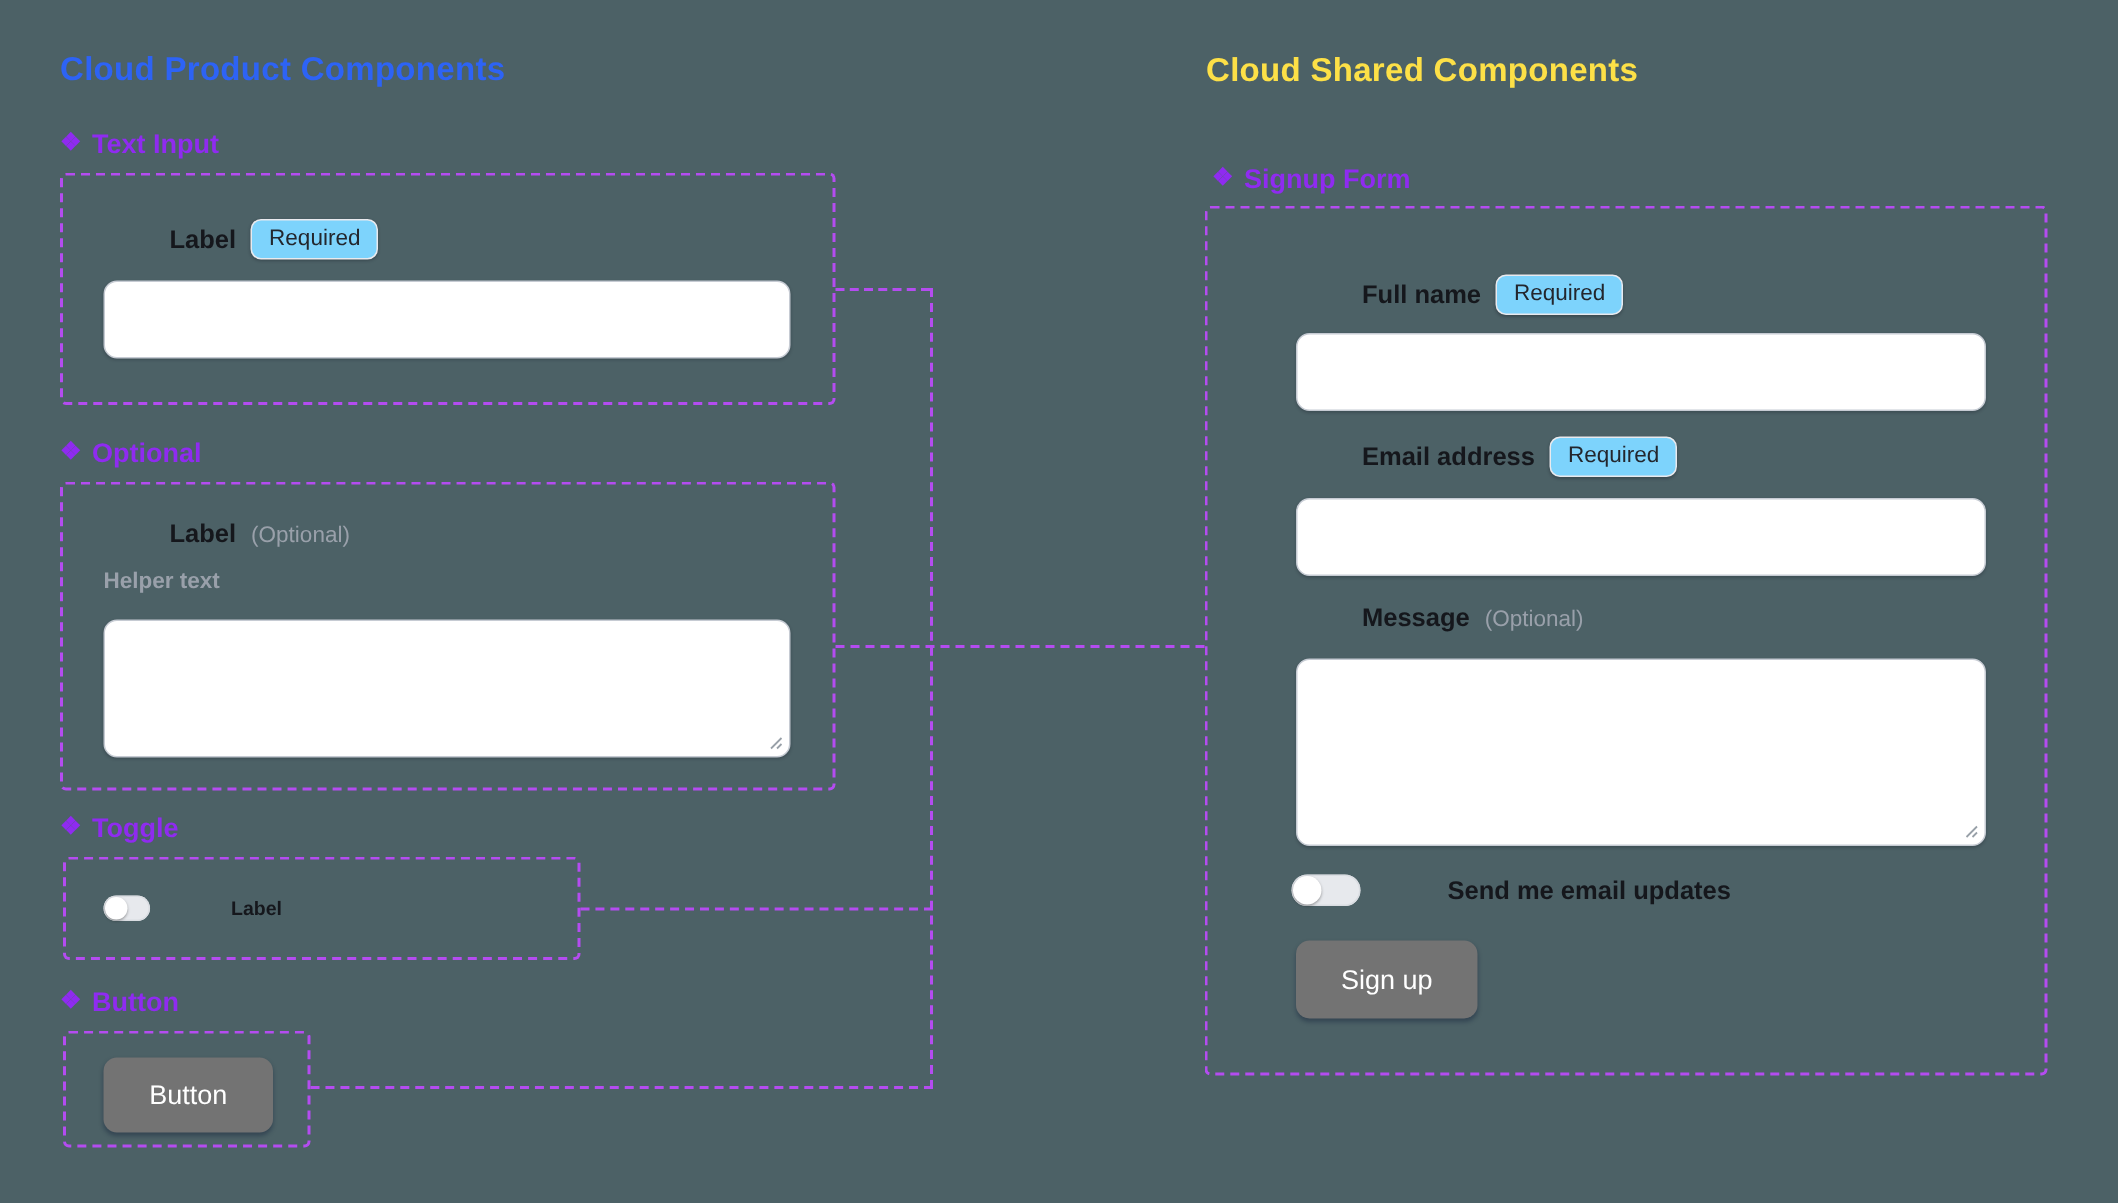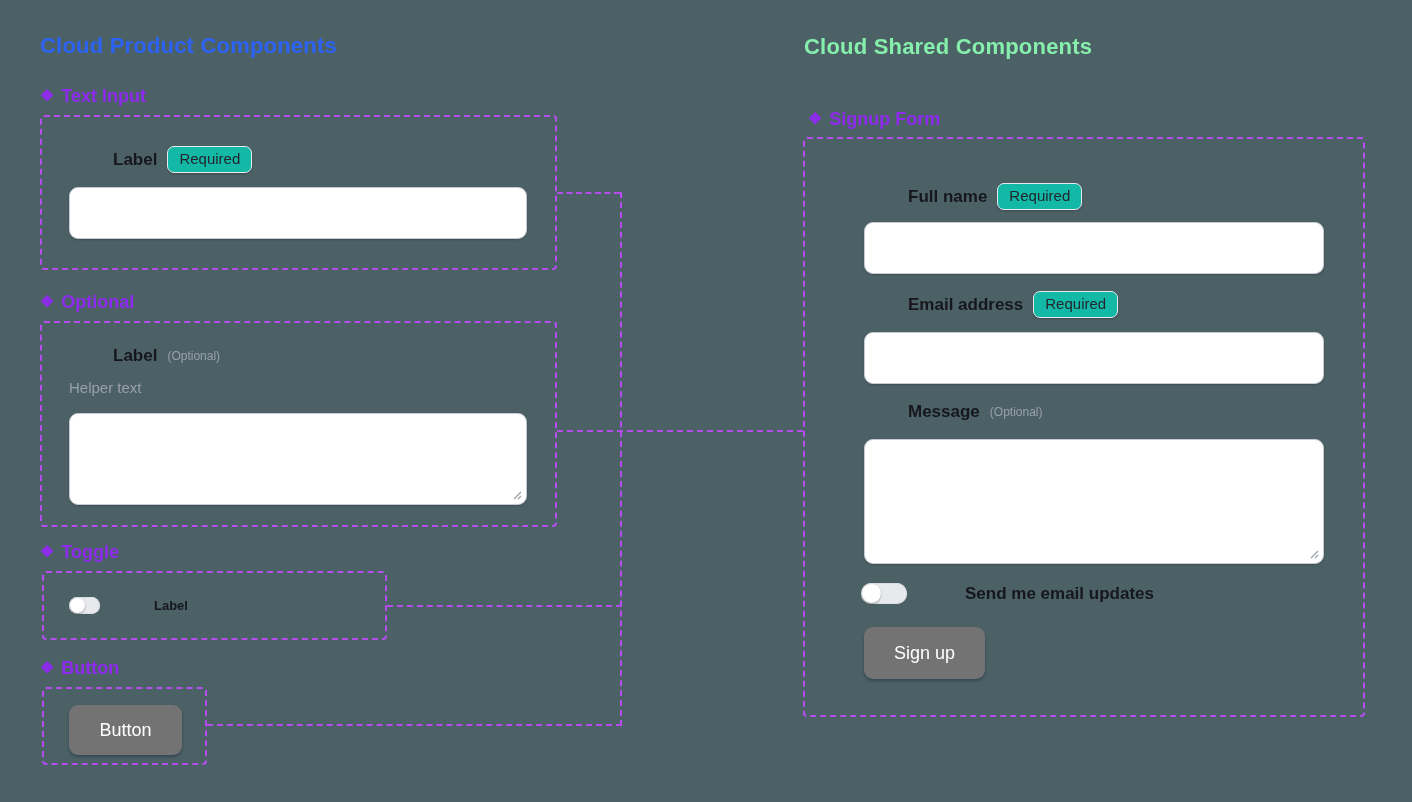--- a/index.html
+++ b/index.html
@@ -9,21 +9,21 @@
     background:#4C6166;
     font-family:"Liberation Sans", sans-serif;
     color:#15171C;
     overflow:hidden;
   }
   .abs { position:absolute; }
 
   
   .panel-title { font-size:22px; font-weight:bold; letter-spacing:.2px; }
   .title-left  { left:40px; top:33px; color:#2D63F5; }
-  .title-right { left:804px; top:34px; color:#86efac; }
+  .title-right { left:804px; top:34px; color:#fde047; }
 
   
   .sec-label {
     display:flex; align-items:center; gap:7px;
     font-size:18px; font-weight:bold; color:#8F2BF0;
     cursor:default; white-space:nowrap;
   }
   .sec-label .glyph { font-size:16px; line-height:1; transform:translateY(-1px); }
 
   
@@ -32,25 +32,25 @@
     border:2px dashed #B44CF0;
     border-radius:4px;
   }
 
   
   .h-line { position:absolute; border-top:2px dashed #B44CF0; height:0; }
   .v-line { position:absolute; border-left:2px dashed #B44CF0; width:0; }
 
   
   .field-label { font-size:17px; font-weight:bold; color:#15171C;margin-left:44px; }
-  .muted { font-size:12px; color:#99A0AA; font-weight:normal; }
+  .muted { font-size:15px; color:#99A0AA; font-weight:normal; }
   .badge {
     display:inline-block;
     font-size:15px; color:#23262D;
-    background:#14b8a6;
+    background:#7dd3fc;
     border:1px solid #E9EAEE;
     border-radius:7px;
     padding:3px 11px 5px;
     box-shadow:0 1px 2px rgba(20,24,34,.30);
   }
   .label-row { display:flex; align-items:center; gap:10px; }
 
   
   .text-field, .area-field {
     background:#FFFFFF;
@@ -129,21 +129,21 @@
 
 <div class="abs sec-label" style="left:40px; top:292px;">
   <span class="glyph">❖</span>
   <span>Optional</span>
 </div>
 <div class="comp-box" style="left:40px; top:321px; width:517px; height:206px;">
   <div class="abs label-row" style="left:27px; top:23px;">
     <span class="field-label">Label</span>
     <span class="muted">(Optional)</span>
   </div>
-  <div class="abs muted" style="left:27px; top:56px; font-size:15px;">Helper text</div>
+  <div class="abs muted" style="left:27px; top:56px; font-size:15px;font-weight:bold;">Helper text</div>
   <div class="area-wrap" style="left:27px; top:90px; width:458px; height:92px;">
     <textarea class="area-field" value="" style=""></textarea>
     <svg class="resize-icon" width="11" height="11" viewBox="0 0 11 11">
       <path d="M10 3 L3 10 M10 7 L7 10" stroke="#98A0A8" stroke-width="1.2" fill="none"></path>
     </svg>
   </div>
 </div>
 
 <div class="abs sec-label" style="left:40px; top:542px;">
   <span class="glyph">❖</span>

